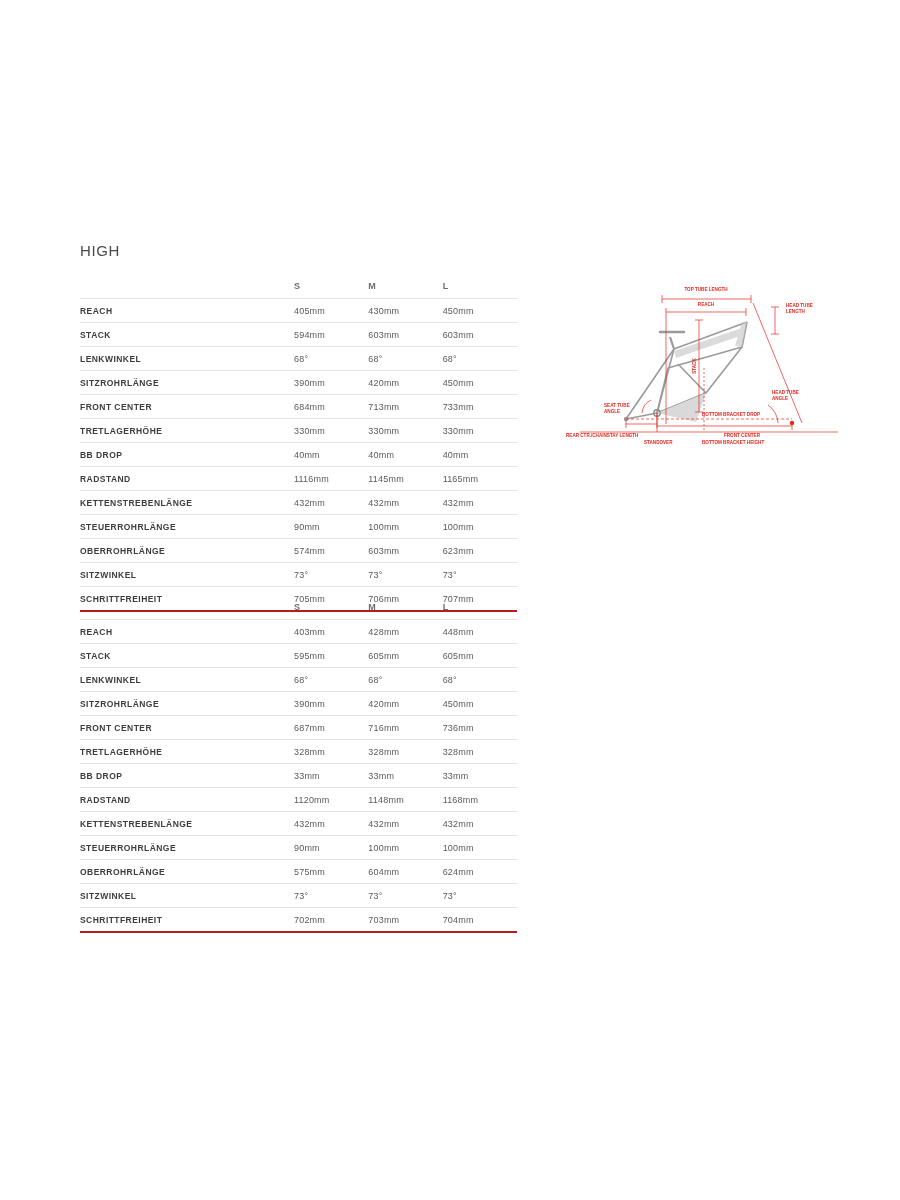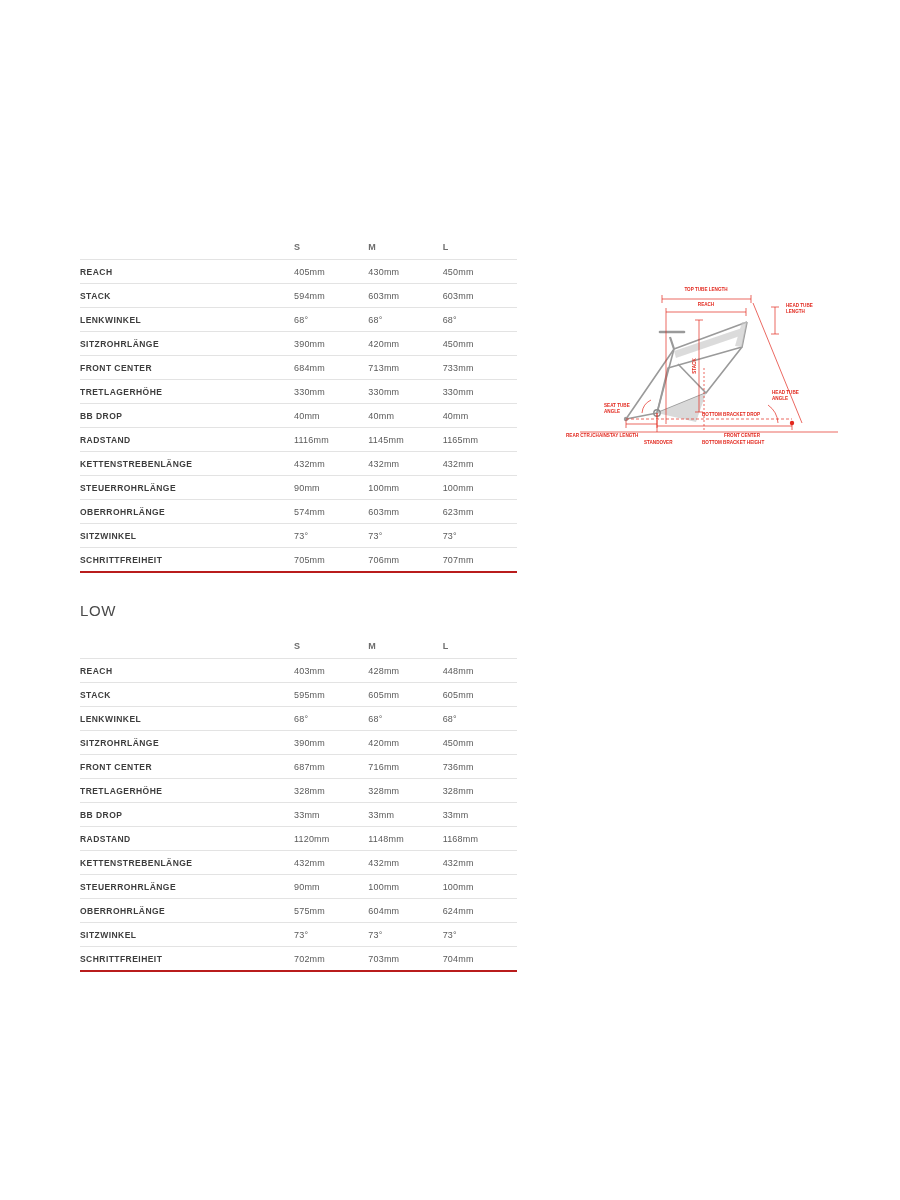--- a/index.html
+++ b/index.html
@@ -92,20 +92,21 @@
     height: 205px;
   }
   .diagram svg { display: block; }
 </style>
 </head>
 <body>
 
 <div class="page">
 
   <section class="geo-block" id="block-high">
+    <h2 class="geo-title">HIGH</h2>
     <table class="geo">
       <colgroup>
         <col class="c-label">
           <col class="c-size">
           <col class="c-size">
           <col class="c-size">
       </colgroup>
       <thead>
         <tr>
           <th class="lbl"></th>
@@ -191,21 +192,20 @@
           <td class="lbl">SCHRITTFREIHEIT</td>
           <td class="val">705mm</td>
           <td class="val">706mm</td>
           <td class="val">707mm</td>
         </tr>
       </tbody>
     </table>
   </section>
 
   <section class="geo-block" id="block-low">
-    <h2 class="geo-title">LOW</h2>
     <table class="geo">
       <colgroup>
         <col class="c-label">
           <col class="c-size">
           <col class="c-size">
           <col class="c-size">
       </colgroup>
       <thead>
         <tr>
           <th class="lbl"></th>

